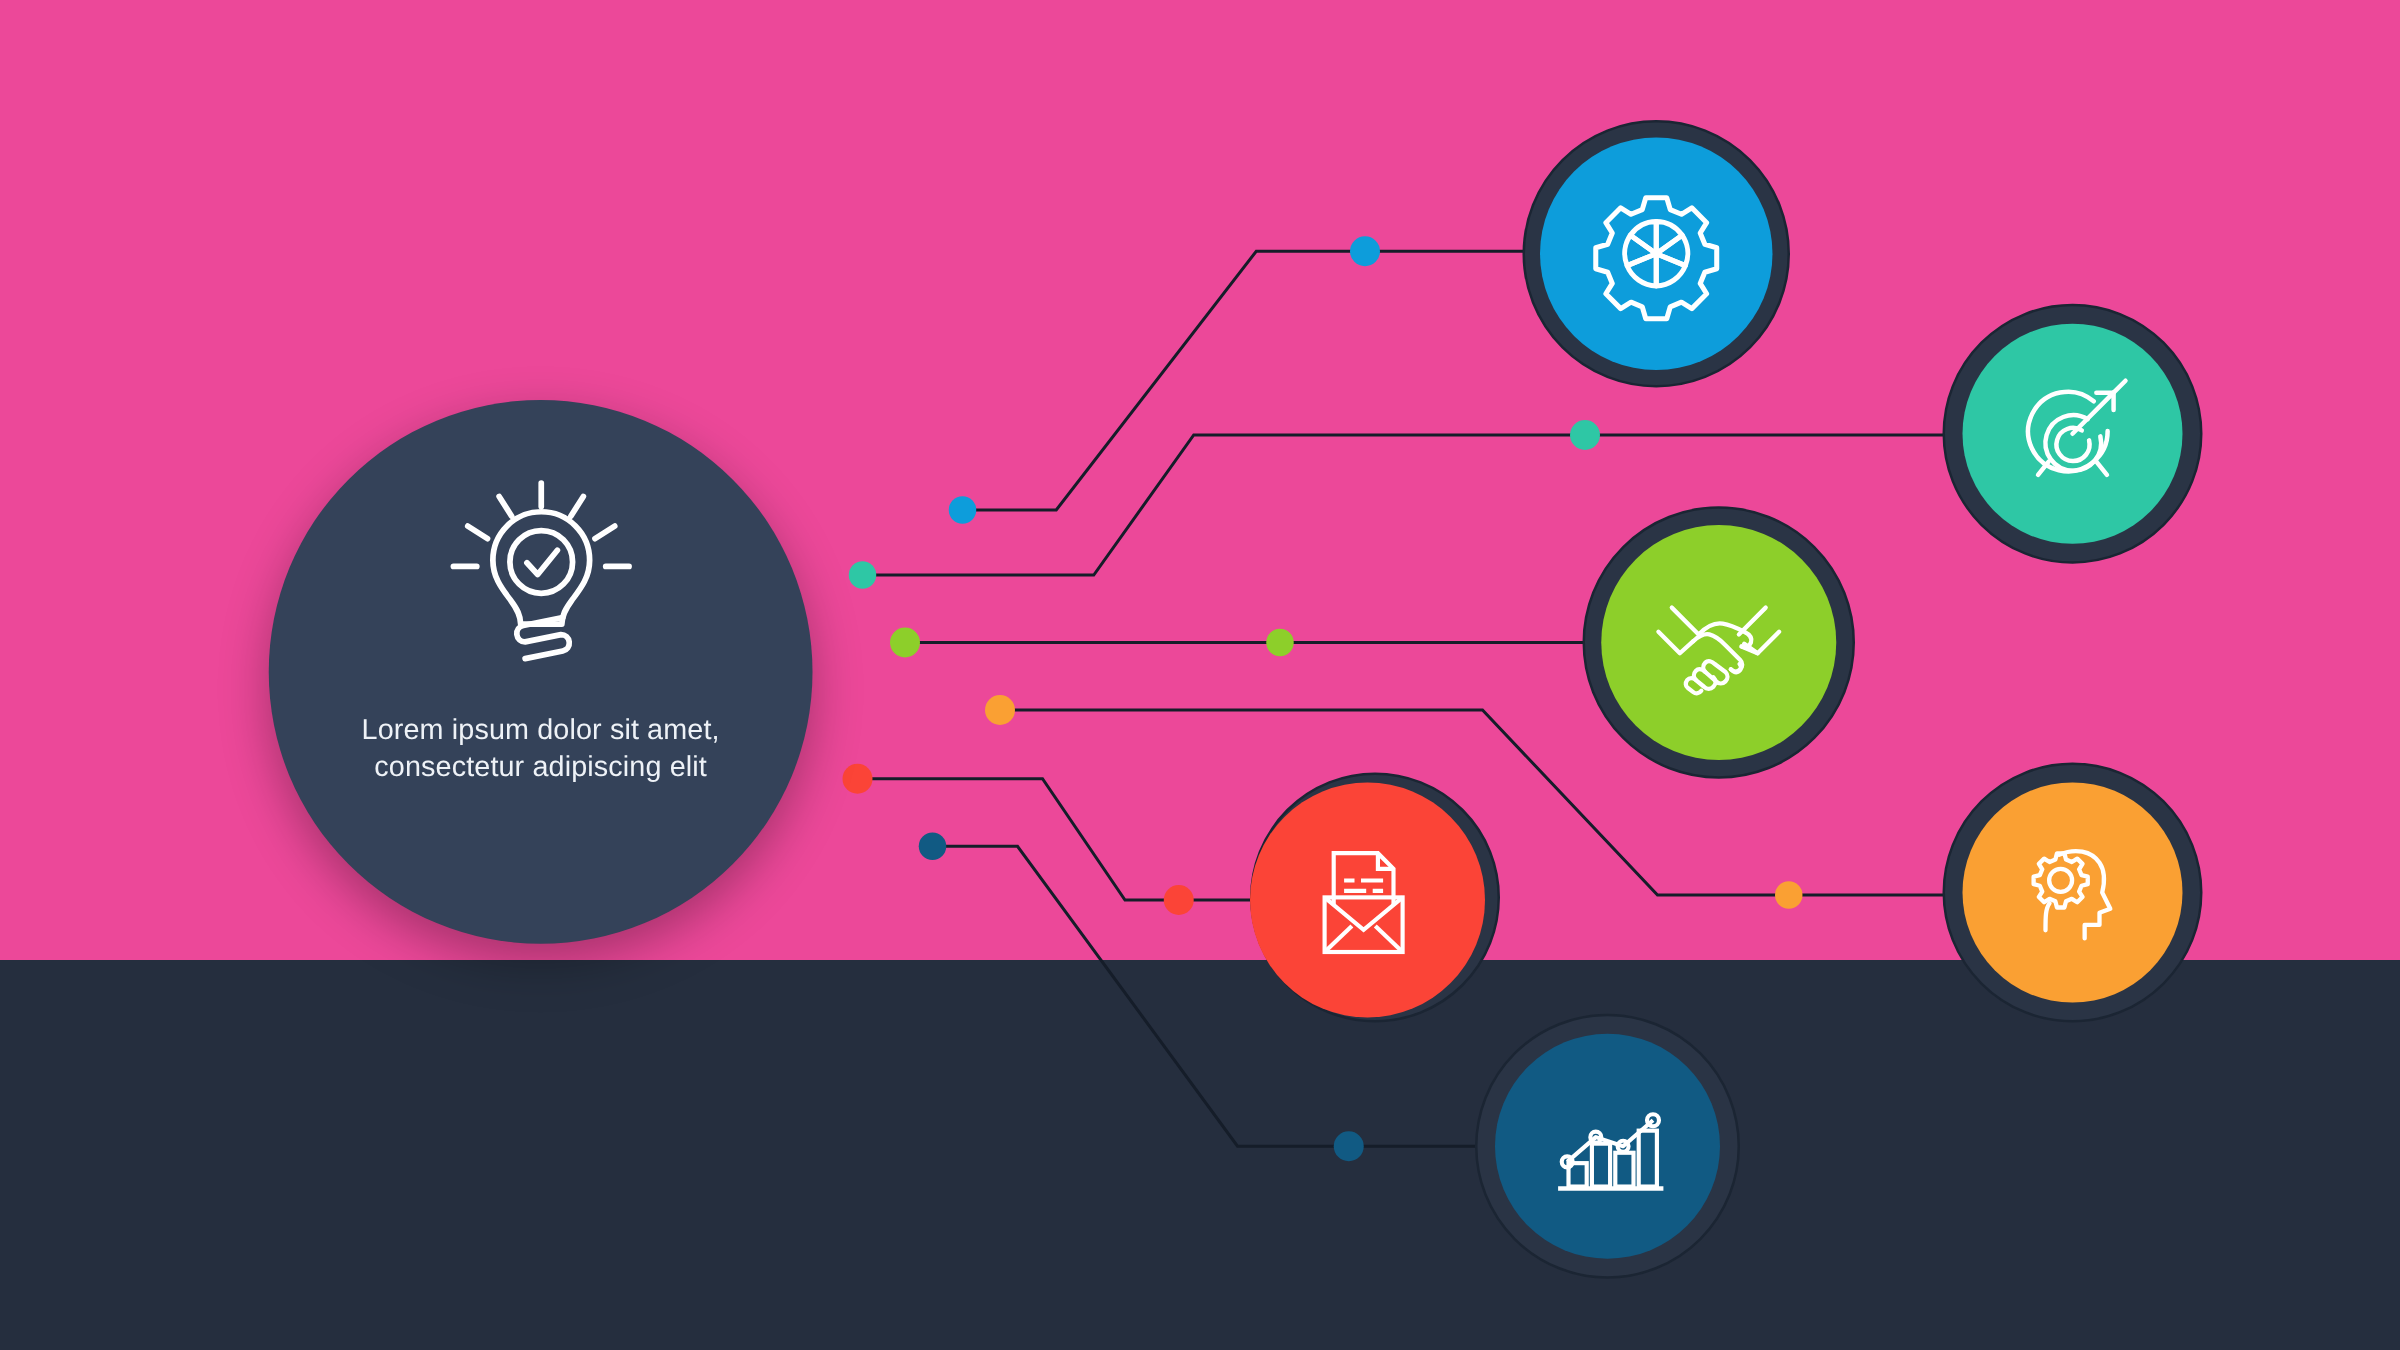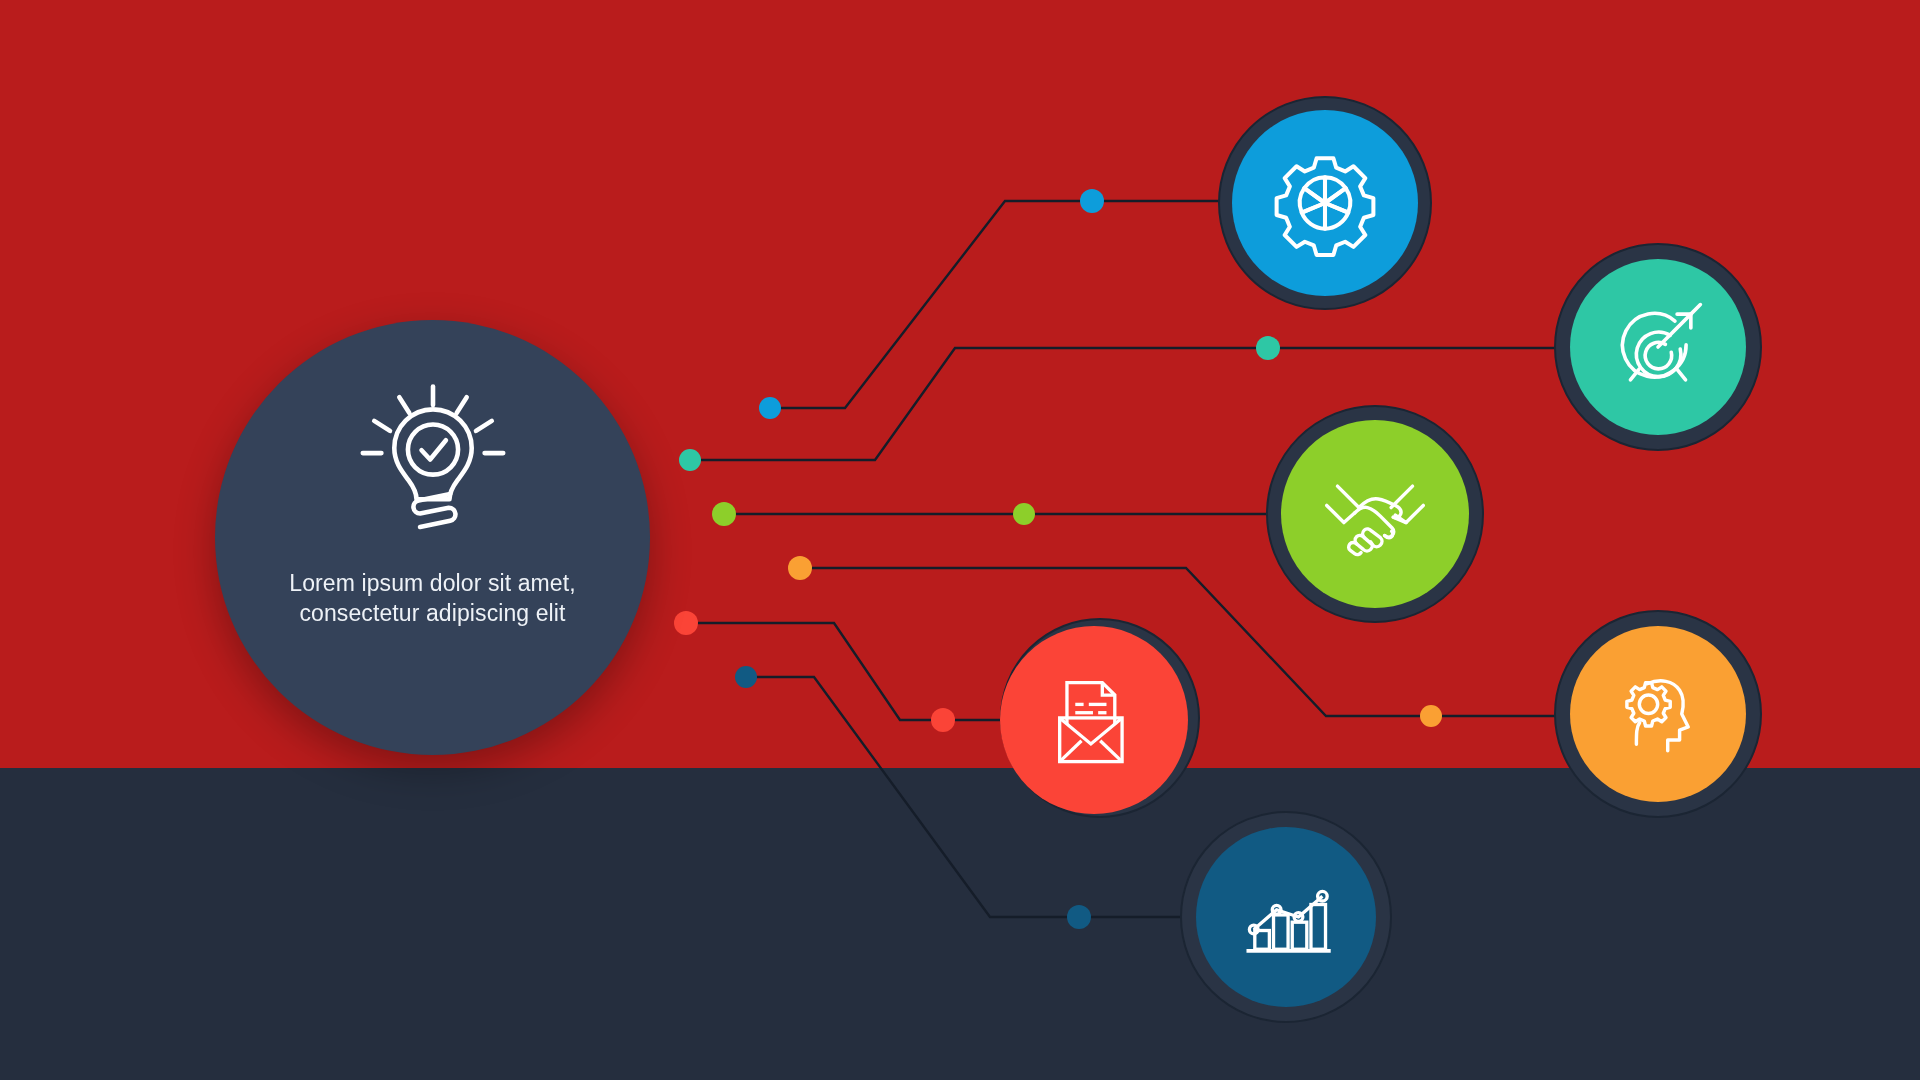--- a/index.html
+++ b/index.html
@@ -10,21 +10,21 @@
   body {
     width: 1920px;
     height: 1080px;
     overflow: hidden;
     font-family: "Liberation Sans", sans-serif;
   }
   #stage {
     position: relative;
     width: 1920px;
     height: 768px;
-    background: #b91c1c;
+    background: #ec4899;
   }
   #wires {
     position: absolute;
     left: 0;
     top: 0;
     width: 1920px;
     height: 1080px;
   }
 
   

